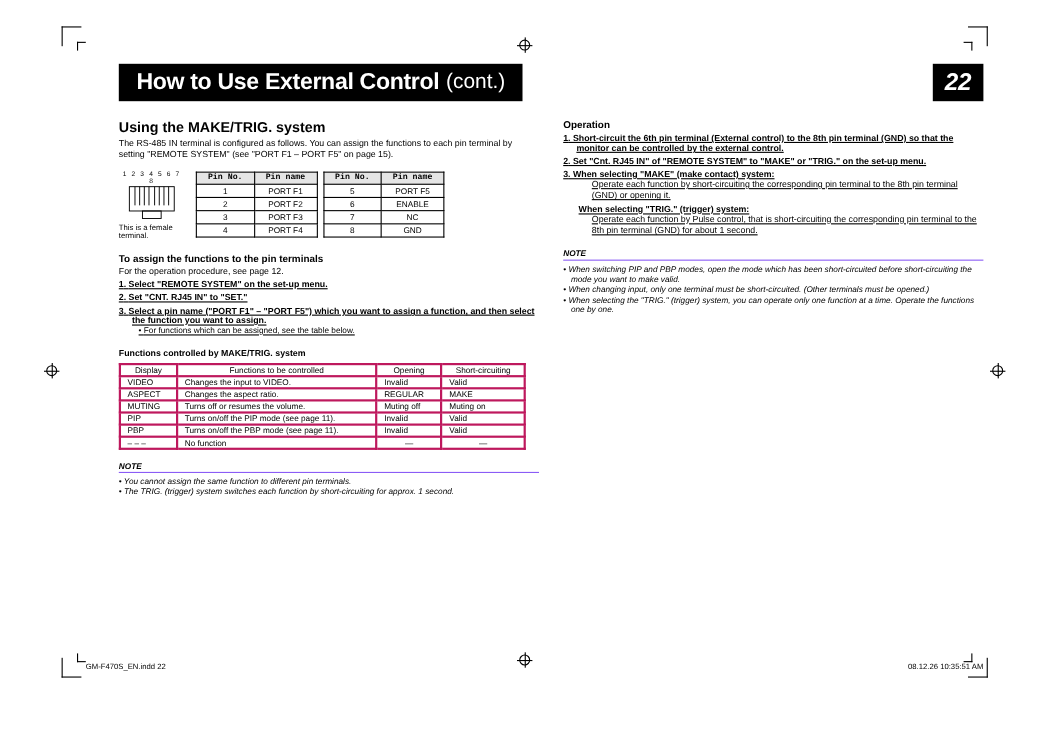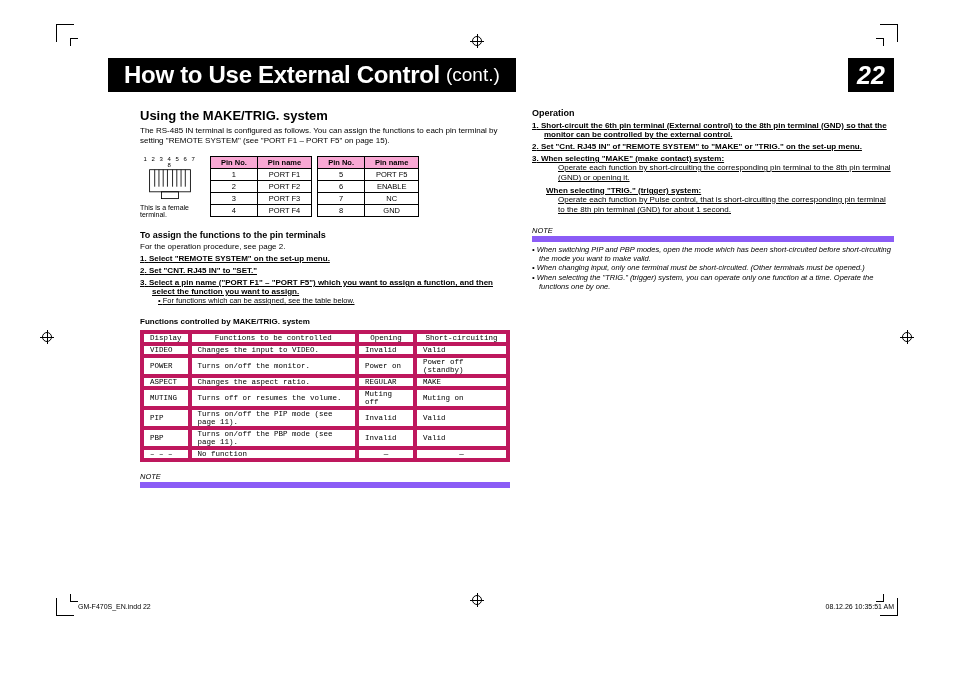--- a/index.html
+++ b/index.html
@@ -37,54 +37,54 @@
   .reg.right { right:40px; top:50%; transform:translateY(-50%); }
   .reg.topc  { left:50%;   top:34px; transform:translateX(-50%); }
   .reg.botc  { left:50%;   bottom:67px; transform:translateX(-50%); }
 
   .page {
     position:absolute;
     left:108px; right:60px; top:58px; bottom:88px;
   }
   .titlebar { display:flex; align-items:stretch; height:34px; }
   .titleblock { background:#000; color:#fff; padding:0 16px; display:flex; align-items:center; margin-right:auto;}
-  .titleblock .t1 { font-size:24px; font-weight:bold; font-stretch:condensed; letter-spacing:-0.3px;}
+  .titleblock .t1 { font-size:21px; font-weight:bold; font-stretch:condensed; letter-spacing:-0.3px;}
   .titleblock .t2 { font-size:19px; font-weight:normal; margin-left:6px;}
-  .pagenum { background:#000; color:#fff; font-size:25px; font-style:italic; font-weight:bold; width:46px; display:flex; align-items:center; justify-content:center;}
-  .columns { display:flex; gap:22px; margin-top:16px;margin-left:32px;}
+  .pagenum { background:#000; color:#fff; font-size:22px; font-style:italic; font-weight:bold; width:46px; display:flex; align-items:center; justify-content:center;}
+  .columns { display:flex; gap:22px; margin-top:16px;}
   .col { flex:1 1 50%; }
 
   .h2 { font-size:13px; font-weight:bold; margin-bottom:3px; }
   .h3 { font-size:9px; font-weight:bold; margin-top:12px; margin-bottom:2px;}
   .intro { font-size:8px; line-height:1.25; }
 
   .pinrow { display:flex; align-items:flex-start; margin-top:10px; gap:10px;}
   .rj45 { width:60px; }
   .rj45 svg { display:block; }
   .rj45cap { font-size:7px; margin-top:2px;}
   table.pins { border-collapse:collapse; font-size:7.5px; }
   table.pins th, table.pins td { border:1px solid #000; padding:1px 10px; text-align:center; }
-  table.pins th { font-weight:bold; background:#f9a8d4;}
+  table.pins th { font-weight:bold; background:#e5e5e5;font-family:Liberation Mono, monospace;}
   .pingap { width:6px; border:none !important; padding:0 !important; }
 
   ol.steps { list-style:none; counter-reset:step; margin-left:0; }
   ol.steps > li { font-size:8px; font-weight:bold; margin:3px 0 3px 12px; text-indent:-12px;text-decoration:underline; }
   ol.steps > li::before { counter-increment:step; content:counter(step)". "; }
   ol.steps > li .sub { display:block; font-weight:normal; margin-left:12px; text-indent:-6px; font-size:7.5px;}
   ol.steps > li .sub::before { content:"• "; }
   .plain { font-size:8px; }
 
   .ftitle { font-size:8px; font-weight:bold; margin-top:12px; margin-bottom:4px;}
   table.func { border-collapse:collapse; font-size:7.5px; width:370px;}
-  table.func th, table.func td { border:4px solid #be185d; padding:0 6px; text-align:left;font-family:Liberation Mono, monospace; }
+  table.func th, table.func td { border:2px solid #be185d; padding:0 6px; text-align:left; }
   table.func th { text-align:center; font-weight:normal;}
   table.func td.c { text-align:center;}
 
   .noteblock { margin-top:10px; font-size:7.5px; }
-  .notehdr { font-style:italic; font-weight:normal; border-bottom:6px solid #8b5cf6; display:block; padding-bottom:1px; margin-bottom:3px;}
+  .notehdr { font-style:italic; font-weight:bold; border-bottom:1px solid #8b5cf6; display:block; padding-bottom:1px; margin-bottom:3px;}
   .noteblock ul { list-style:none; }
   .noteblock ul li { font-style:italic; text-indent:-7px; margin-left:7px; line-height:1.25;}
   .noteblock ul li::before { content:"• ";}
 
   .opsub { font-size:8px; font-weight:normal; margin-left:14px; text-indent:0; display:block; line-height:1.3;}
   .opsubb { font-size:8px; font-weight:bold; margin-left:14px; display:block; margin-top:2px;}
   .footer { position:absolute; left:78px; right:60px; bottom:64px; display:flex; justify-content:space-between; font-size:7px; color:#000;}
 </style>
 </head>
 <body>
@@ -195,21 +195,21 @@
                 <td>PORT F4</td>
                 <td class="pingap"></td>
                 <td>8</td>
                 <td>GND</td>
               </tr>
         </tbody>
           </table>
       </div>
 
       <div class="h3">To assign the functions to the pin terminals</div>
-      <div class="plain">For the operation procedure, see page 2.</div>
+      <div class="plain">For the operation procedure, see page 12.</div>
       <ol class="steps">
         <li>Select "REMOTE SYSTEM" on the set-up menu.</li>
         <li>Set "CNT. RJ45 IN" to "SET."</li>
         <li><span>Select a pin name ("PORT F1" – "PORT F5") which you want to assign a function, and then select the function you want to assign.</span>
           <span class="sub">For functions which can be assigned, see the table below.</span>
         </li>
       </ol>
 
       <div class="ftitle">Functions controlled by MAKE/TRIG. system</div>
       <table class="func">
@@ -220,26 +220,20 @@
           <th>Opening</th>
           <th>Short-circuiting</th>
         </tr>
         <tr>
               <td>VIDEO</td>
               <td>Changes the input to VIDEO.</td>
               <td>Invalid</td>
               <td>Valid</td>
             </tr>
         <tr>
-              <td>POWER</td>
-              <td>Turns on/off the monitor.</td>
-              <td>Power on</td>
-              <td>Power off (standby)</td>
-            </tr>
-        <tr>
               <td>ASPECT</td>
               <td>Changes the aspect ratio.</td>
               <td>REGULAR</td>
               <td>MAKE</td>
             </tr>
         <tr>
               <td>MUTING</td>
               <td>Turns off or resumes the volume.</td>
               <td>Muting off</td>
               <td>Muting on</td>
@@ -260,20 +254,24 @@
               <td>– – –</td>
               <td>No function</td>
               <td class="c">—</td>
               <td class="c">—</td>
             </tr>
       </tbody>
         </table>
 
       <div class="noteblock">
         <span class="notehdr">NOTE</span>
+        <ul>
+          <li>You cannot assign the same function to different pin terminals.</li>
+          <li>The TRIG. (trigger) system switches each function by short-circuiting for approx. 1 second.</li>
+        </ul>
       </div>
     </div>
 
     <div class="col">
       <div class="h3" style="margin-top:0">Operation</div>
       <ol class="steps">
         <li>Short-circuit the 6th pin terminal (External control) to the 8th pin terminal (GND) so that the monitor can be controlled by the external control.</li>
         <li>Set "Cnt. RJ45 IN" of "REMOTE SYSTEM" to "MAKE" or "TRIG." on the set-up menu.</li>
         <li>
           <span>When selecting "MAKE" (make contact) system:</span>

